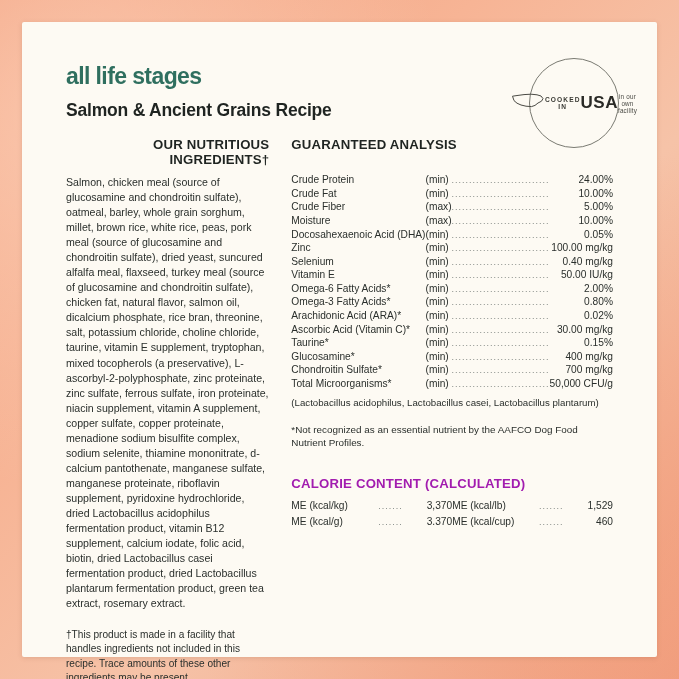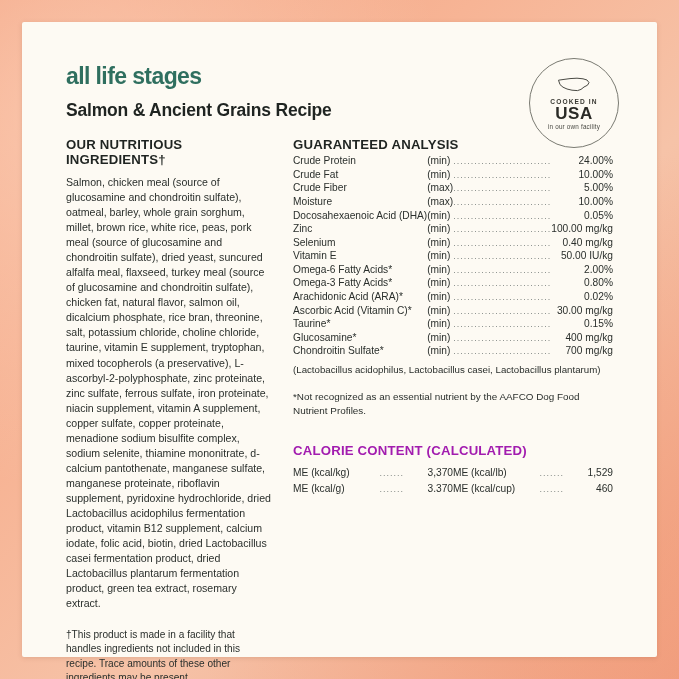--- a/index.html
+++ b/index.html
@@ -58,21 +58,21 @@
   .seal {
     position: absolute;
     right: 18px;
     top: 16px;
     width: 88px;
     height: 88px;
     border-radius: 50%;
     border: 1.5px solid #7a7a72;
     background: #fdfaf3;
     display: flex;
-    flex-direction: column;
+    flex-direction: row;
     align-items: center;
     justify-content: center;
     text-align: center;
     color: #3a3a34;
   }
   .seal .map {
     margin-bottom: 1px;
   }
   .seal .cooked {
     font-size: 6.6px;
@@ -98,40 +98,41 @@
     gap: 22px;
   }
   .col-left { width: 310px; }
   .col-right { flex: 1; }
   .sec-head {
     font-size: 13.2px;
     font-weight: bold;
     color: #1f2421;
     letter-spacing: 0.2px;
     margin: 0 0 8px 0;
+    text-align: right;
   }
   .ingredients {
     font-size: 10.6px;
     line-height: 1.42;
     color: #2a2f2c;
     margin: 0;
     text-align: left;
   }
   .note {
     font-size: 10.1px;
     line-height: 1.42;
     color: #2a2f2c;
     margin: 17px 0 0 0;
   }
   .ga-head {
     font-size: 13.2px;
     font-weight: bold;
     color: #1f2421;
     letter-spacing: 0.2px;
-    margin: 0 0 3px 0;
+    margin: 0 0 22px 0;
   }
   table.ga {
     width: 100%;
     border-collapse: collapse;
     font-size: 10.2px;
     color: #2a2f2c;
   }
   table.ga td {
     padding: 0 0 2.6px 0;
     vertical-align: bottom;
@@ -316,20 +317,26 @@
                 <td class="qual">(min)</td>
                 <td class="dots">............................</td>
                 <td class="val">400 mg/kg</td>
               </tr>
               <tr>
                 <td class="nutrient">Chondroitin Sulfate*</td>
                 <td class="qual">(min)</td>
                 <td class="dots">............................</td>
                 <td class="val">700 mg/kg</td>
               </tr>
+              <tr>
+                <td class="nutrient">Total Microorganisms*</td>
+                <td class="qual">(min)</td>
+                <td class="dots">............................</td>
+                <td class="val">50,000 CFU/g</td>
+              </tr>
             </tbody>
         </table>
         <p class="organisms-note">(Lactobacillus acidophilus, Lactobacillus casei, Lactobacillus plantarum)</p>
         <p class="aafco">*Not recognized as an essential nutrient by the AAFCO Dog Food Nutrient Profiles.</p>
 
         <div class="calorie-head">CALORIE CONTENT (CALCULATED)</div>
         <table class="cal">
           <tbody id="cal-body">
               <tr>
                 <td class="cal-label">ME (kcal/kg)</td>

